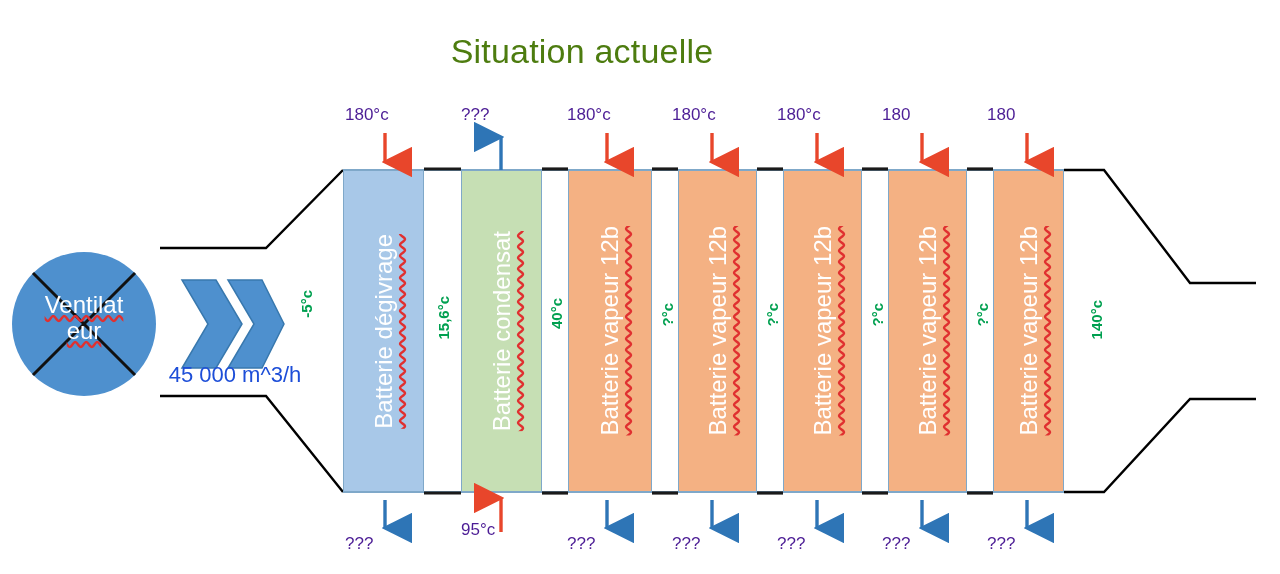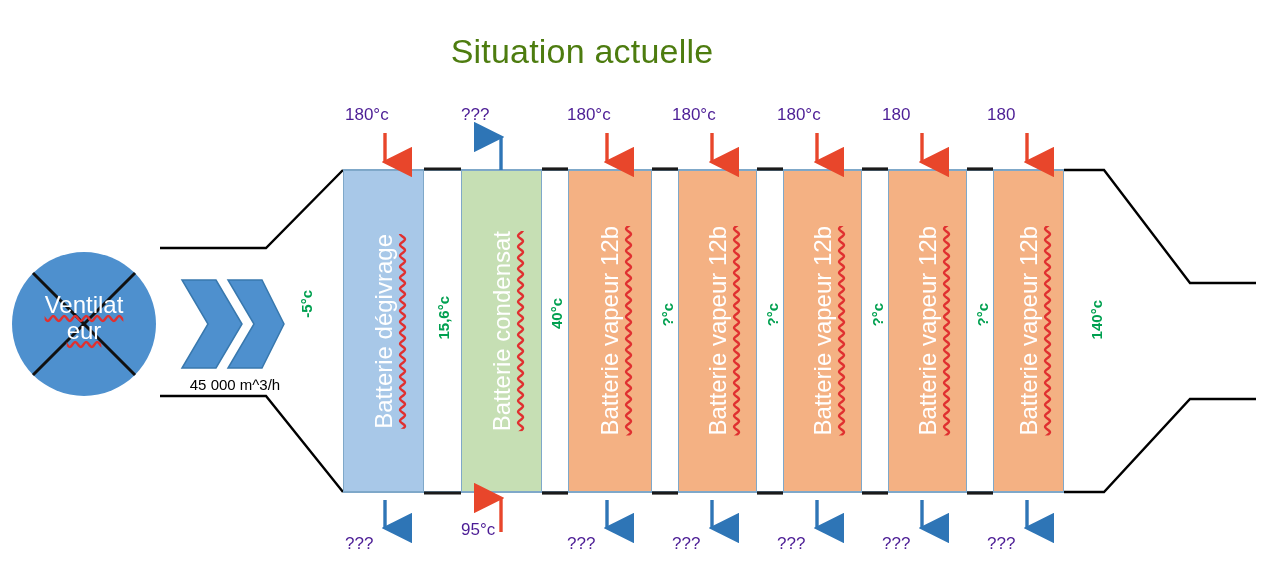--- a/index.html
+++ b/index.html
@@ -26,22 +26,22 @@
     position:absolute;left:0;top:40px;width:144px;text-align:center;
     color:#ffffff;font-size:24px;line-height:26px;
     text-decoration:underline;text-decoration-color:#e03030;
     text-decoration-style:wavy;text-underline-offset:2px;
     pointer-events:none;
   }
 
   
   .chev-wrap{position:absolute;left:180px;top:278px;width:105px;height:92px;}
   .flow-label{
-    position:absolute;left:160px;top:376px;width:150px;text-align:center;
-    font-size:15px;color:#000000;
+    position:absolute;left:160px;top:362px;width:150px;text-align:center;
+    font-size:22px;color:#1d4ed8;
   }
 
   
   .duct-svg{position:absolute;left:0;top:0;}
 
   
   .coil{
     position:absolute;top:170px;height:322px;
     border:1px solid #7FA8C9;box-sizing:border-box;
     display:flex;align-items:center;justify-content:center;

